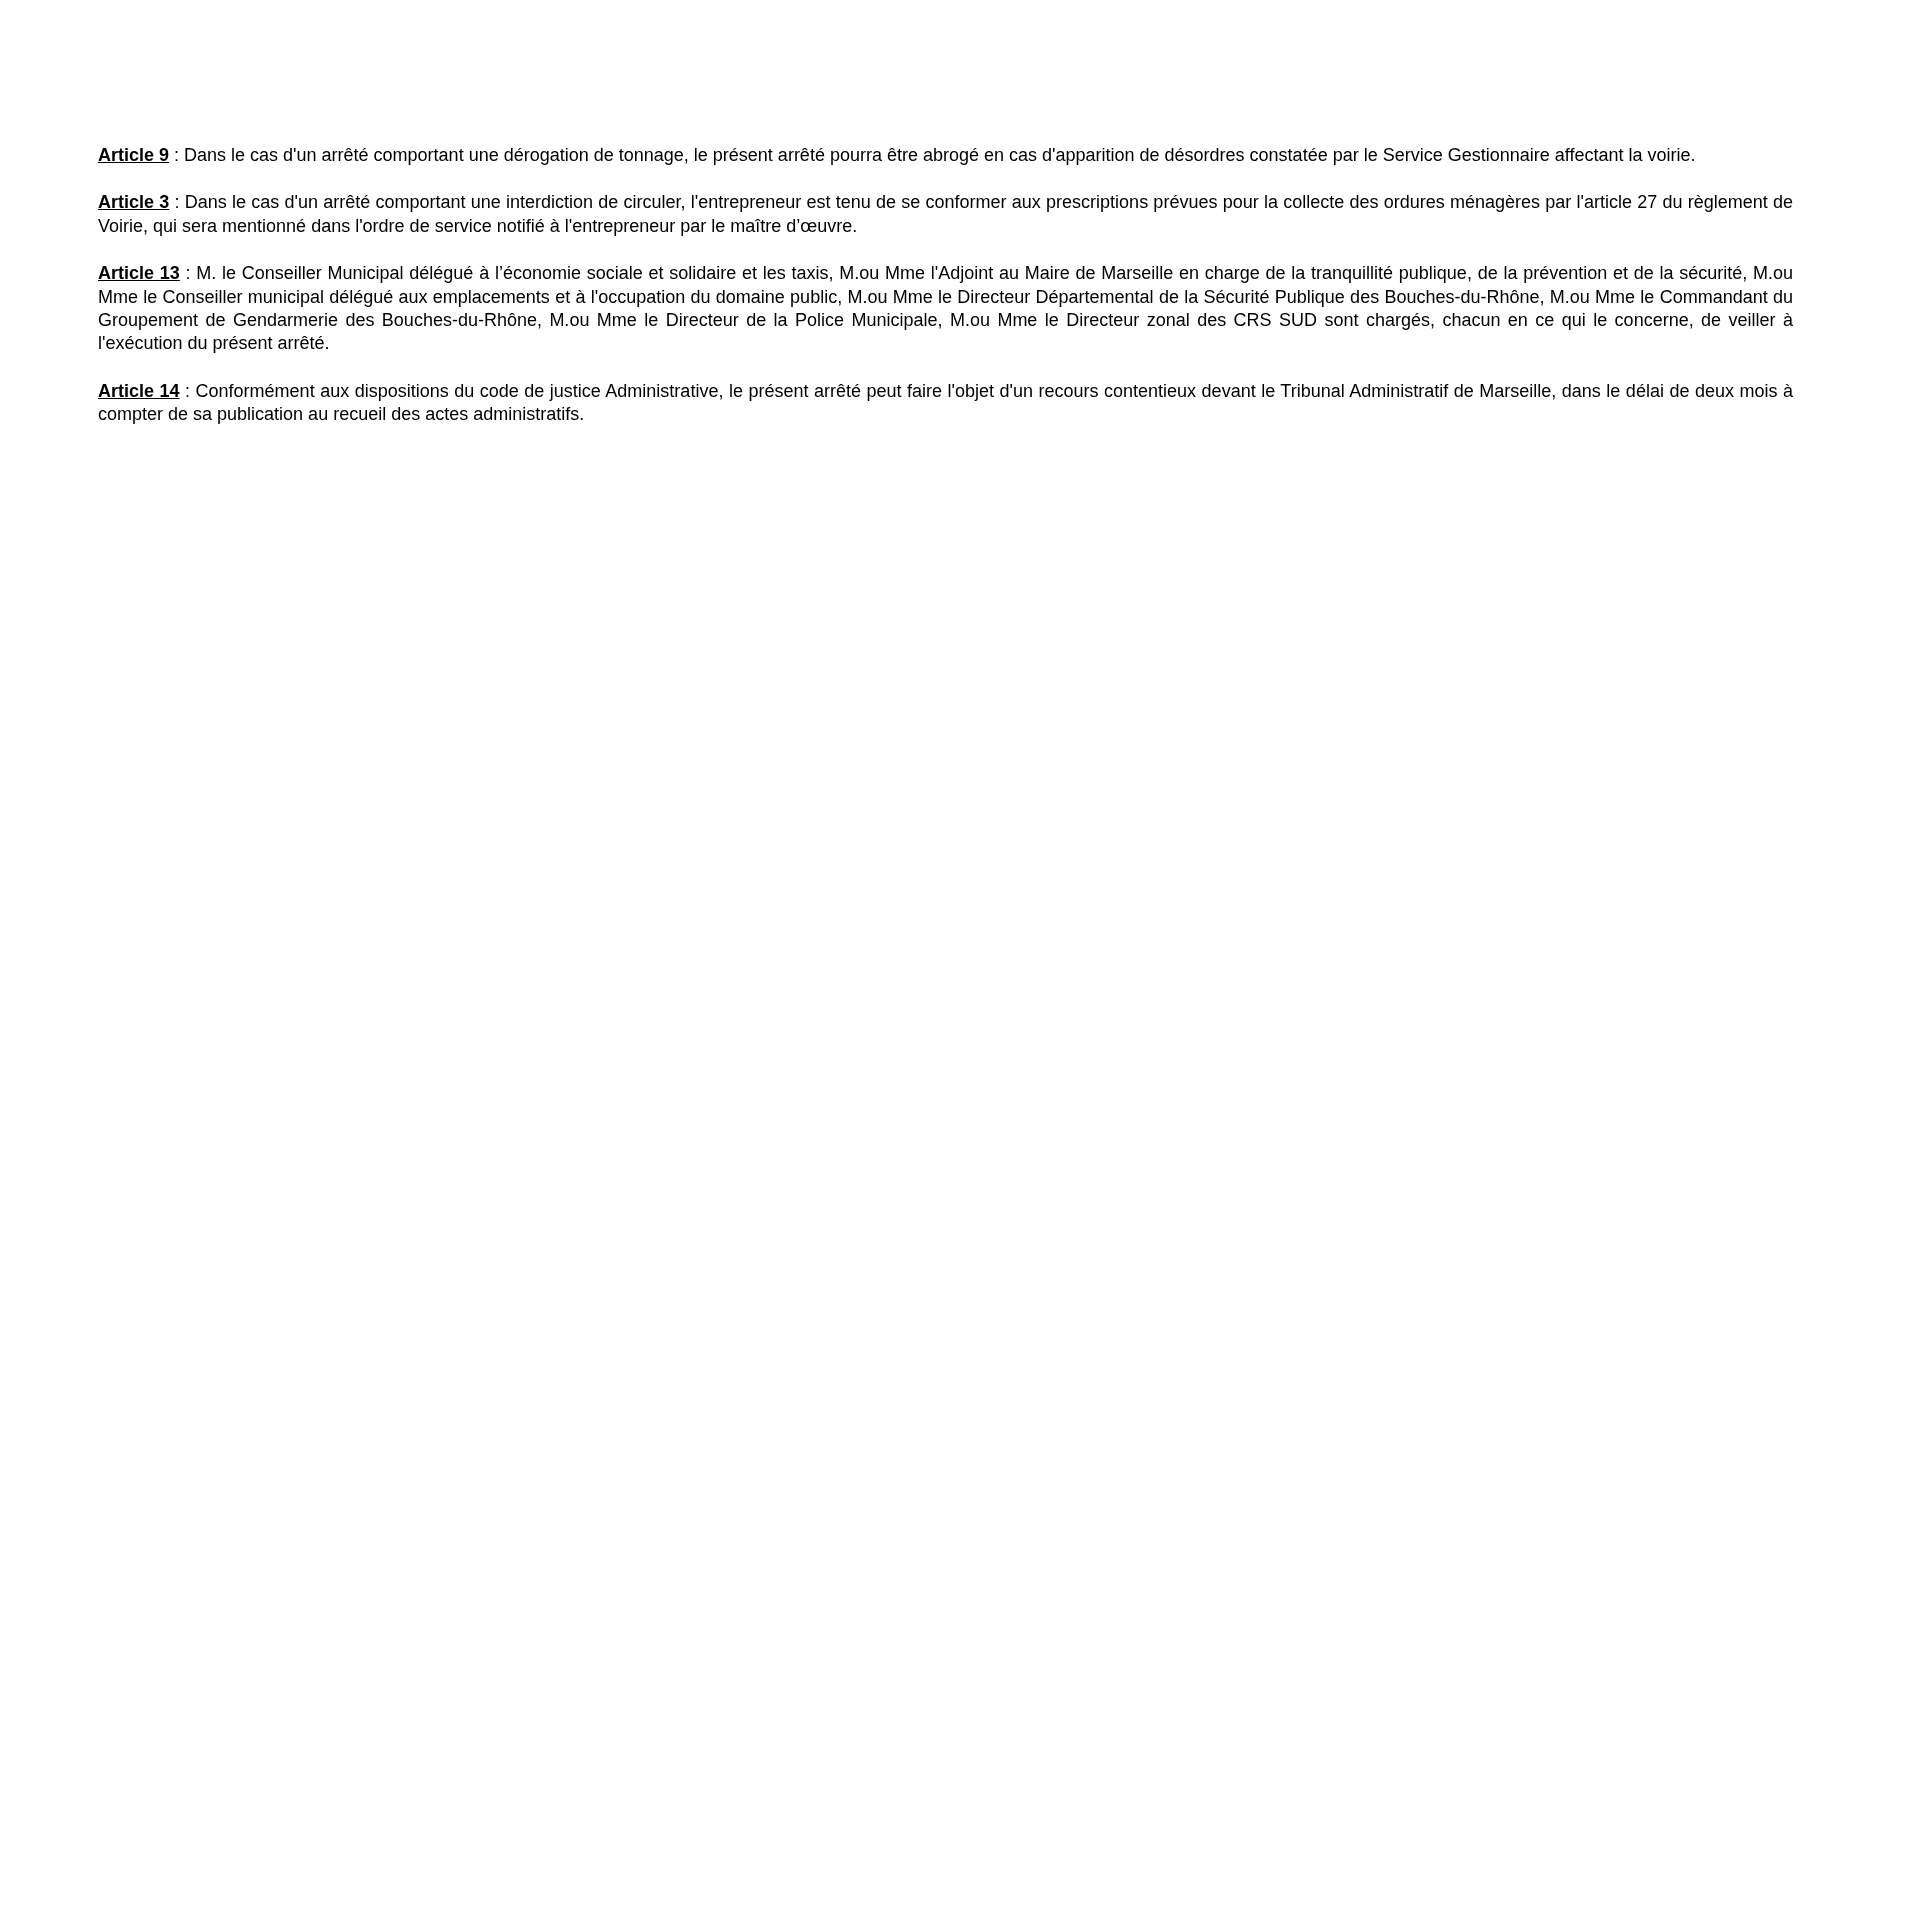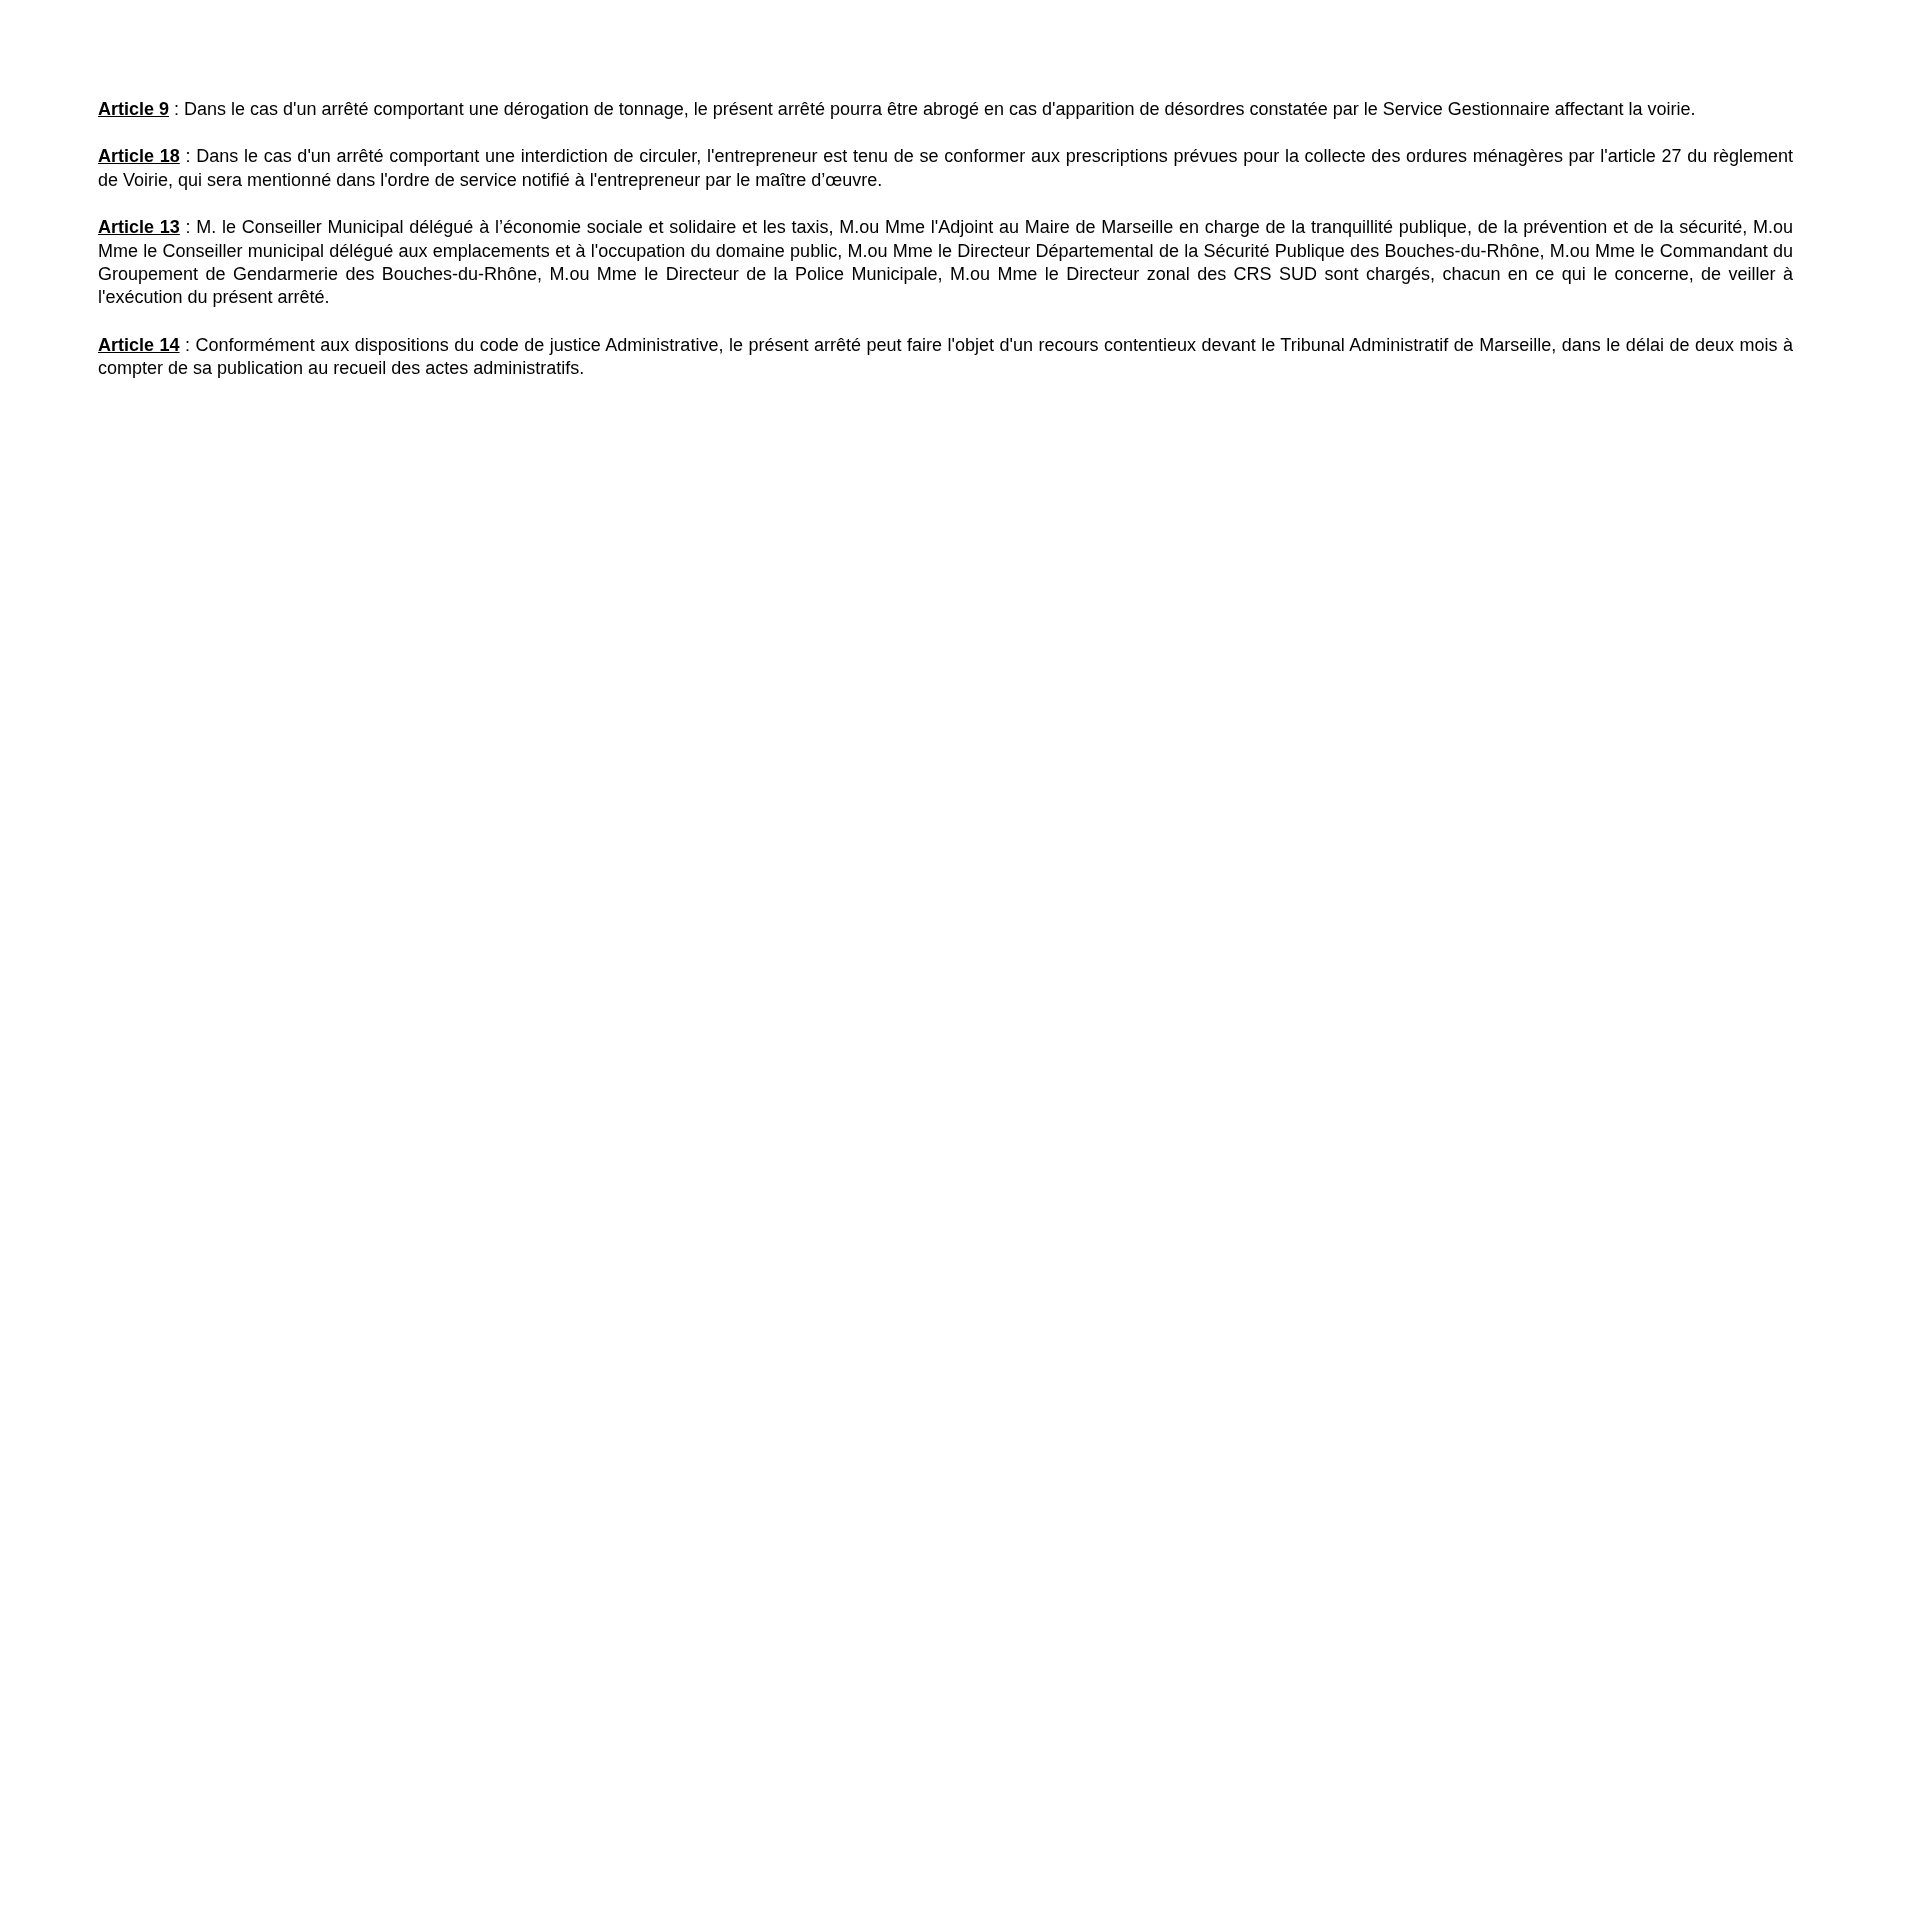--- a/index.html
+++ b/index.html
@@ -14,20 +14,21 @@
   .page {
     position: relative;
     width: 1911px;
     height: 2703px;
     background: #ffffff;
     box-sizing: border-box;
     padding: 98px 116px 0 98px;
   }
   .content {
     width: 1695px;
+    margin-top: 46px;
   }
   p.article {
     margin: 0 0 24px 0;
     font-size: 18px;
     line-height: 1.30;
     text-align: justify;
     text-justify: inter-word;
     color: #000000;
   }
   p.article .lbl {
@@ -40,21 +41,21 @@
 
 <div class="page">
 
   <div class="content">
 
     <p class="article">
       <span class="lbl">Article 9</span><span> : Dans le cas d'un arrêté comportant une dérogation de tonnage, le présent arrêté pourra être abrogé en cas d'apparition de désordres constatée par le Service Gestionnaire affectant la voirie.</span>
     </p>
 
     <p class="article">
-      <span class="lbl">Article 18</span><span> : Dans le cas d'un arrêté comportant une interdiction de circuler, l'entrepreneur est tenu de se conformer aux prescriptions prévues pour la collecte des ordures ménagères par l'article 27 du règlement de Voirie, qui sera mentionné dans l'ordre de service notifié à l'entrepreneur par le maître d’œuvre.</span>
+      <span class="lbl">Article 3</span><span> : Dans le cas d'un arrêté comportant une interdiction de circuler, l'entrepreneur est tenu de se conformer aux prescriptions prévues pour la collecte des ordures ménagères par l'article 27 du règlement de Voirie, qui sera mentionné dans l'ordre de service notifié à l'entrepreneur par le maître d’œuvre.</span>
     </p>
 
 
 
     <p class="article">
       <span class="lbl">Article 13</span><span> : M. le Conseiller Municipal délégué à l’économie sociale et solidaire et les taxis, M.ou Mme l'Adjoint au Maire de Marseille en charge de la tranquillité publique, de la prévention et de la sécurité, M.ou Mme le Conseiller municipal délégué aux emplacements et à l'occupation du domaine public, M.ou Mme le Directeur Départemental de la Sécurité Publique des Bouches-du-Rhône, M.ou Mme le Commandant du Groupement de Gendarmerie des Bouches-du-Rhône, M.ou Mme le Directeur de la Police Municipale, M.ou Mme le Directeur zonal des CRS SUD sont chargés, chacun en ce qui le concerne, de veiller à l'exécution du présent arrêté.</span>
     </p>
 
     <p class="article">
       <span class="lbl">Article 14</span><span> : Conformément aux dispositions du code de justice Administrative, le présent arrêté peut faire l'objet d'un recours contentieux devant le Tribunal Administratif de Marseille, dans le délai de deux mois à compter de sa publication au recueil des actes administratifs.</span>

